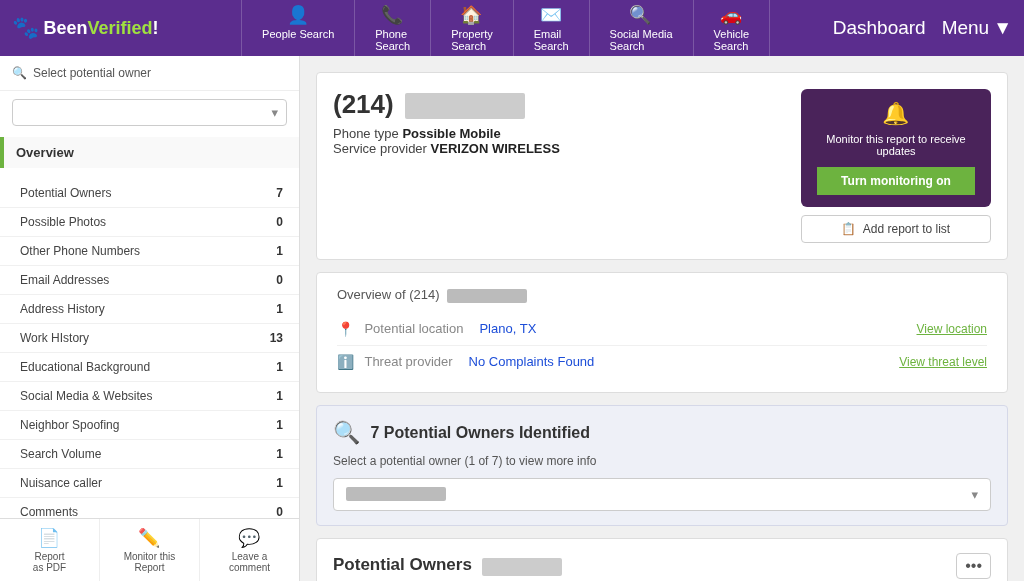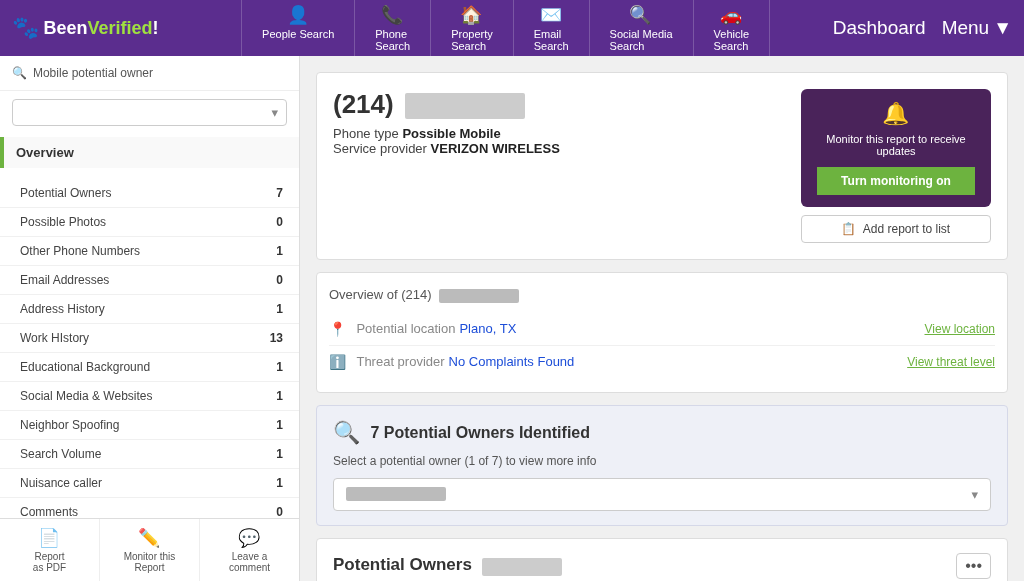--- a/index.html
+++ b/index.html
@@ -219,21 +219,21 @@
       font-size: 12px;
       color: #444;
       width: 100%;
       justify-content: center;
     }
 
     .overview-section {
       background: white;
       border: 1px solid #ddd;
       border-radius: 4px;
-      padding: 14px 12px;
+      padding: 14px 20px;
       margin-bottom: 12px;
     }
     .overview-title {
       font-size: 13px;
       color: #555;
       margin-bottom: 10px;
     }
     .overview-title .blur-text {
       display: inline-block;
       background: #bbb;
@@ -247,21 +247,21 @@
     .overview-row {
       display: flex;
       align-items: center;
       padding: 8px 0;
       border-bottom: 1px solid #f0f0f0;
       font-size: 13px;
       color: #444;
     }
     .overview-row:last-child { border-bottom: none; }
     .overview-row .ov-icon { color: #888; margin-right: 10px; font-size: 14px; }
-    .overview-row .ov-label { color: #888; margin-right: 4px; }
+    .overview-row .ov-label { color: #888; margin-right: 16px; }
     .overview-row .ov-value { color: #1d4ed8; font-weight: 500; }
     .overview-row .ov-link { color: #6db33f; margin-left: auto; text-decoration: underline; cursor: pointer; font-size: 12px; }
 
     .potential-owners-box {
       background: #eef0f7;
       border: 1px solid #d5d8e8;
       border-radius: 4px;
       padding: 14px 16px;
       margin-bottom: 12px;
     }
@@ -374,21 +374,21 @@
       <span>▼</span>
     </span>
   </div>
 </div>
 
 <div class="main-layout">
 
   <div class="sidebar">
     <div class="sidebar-header">
       <span>🔍</span>
-      <span>Mobile potential owner</span>
+      <span>Select potential owner</span>
     </div>
     <div class="select-owner-dropdown">
       <span style="color:#888;">▾</span>
     </div>
     <div class="sidebar-overview">
       <span>Overview</span>
     </div>
     <ul class="sidebar-list">
       <li>
         <span>Potential Owners</span>

